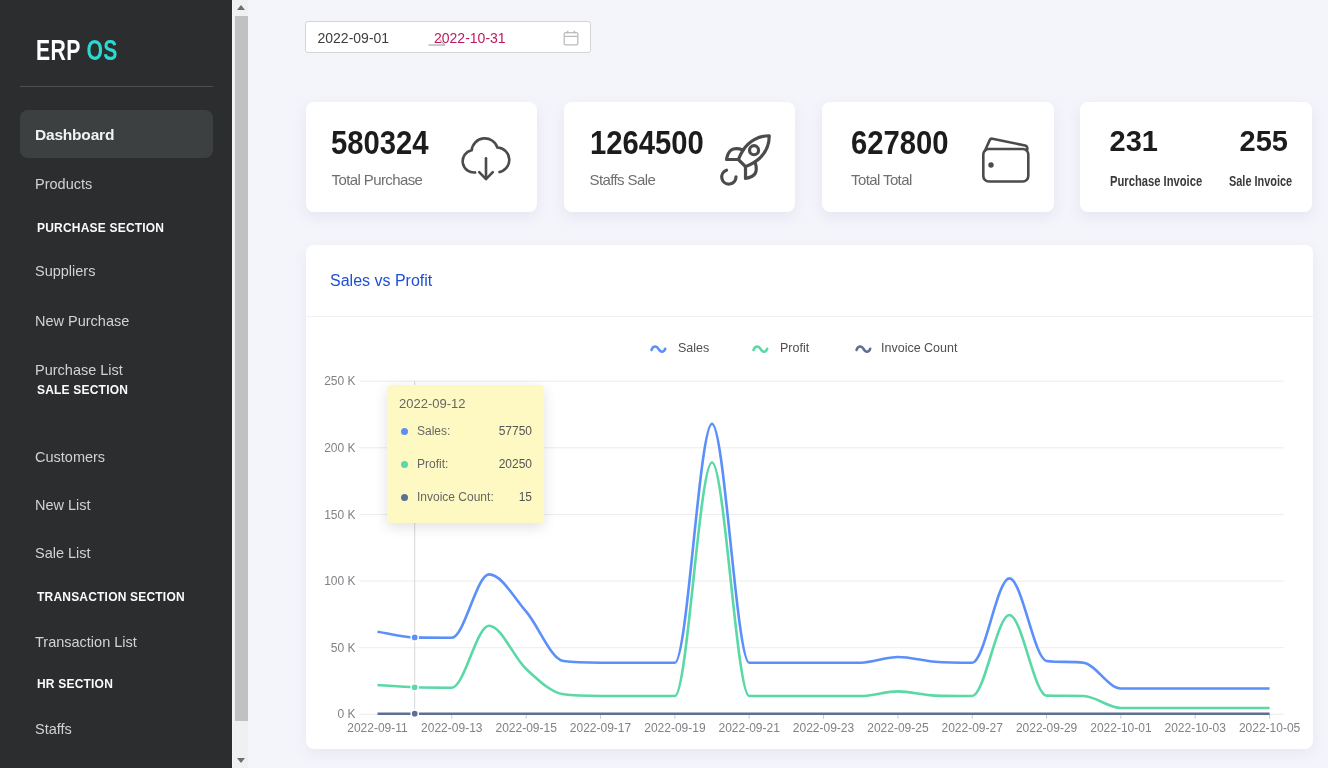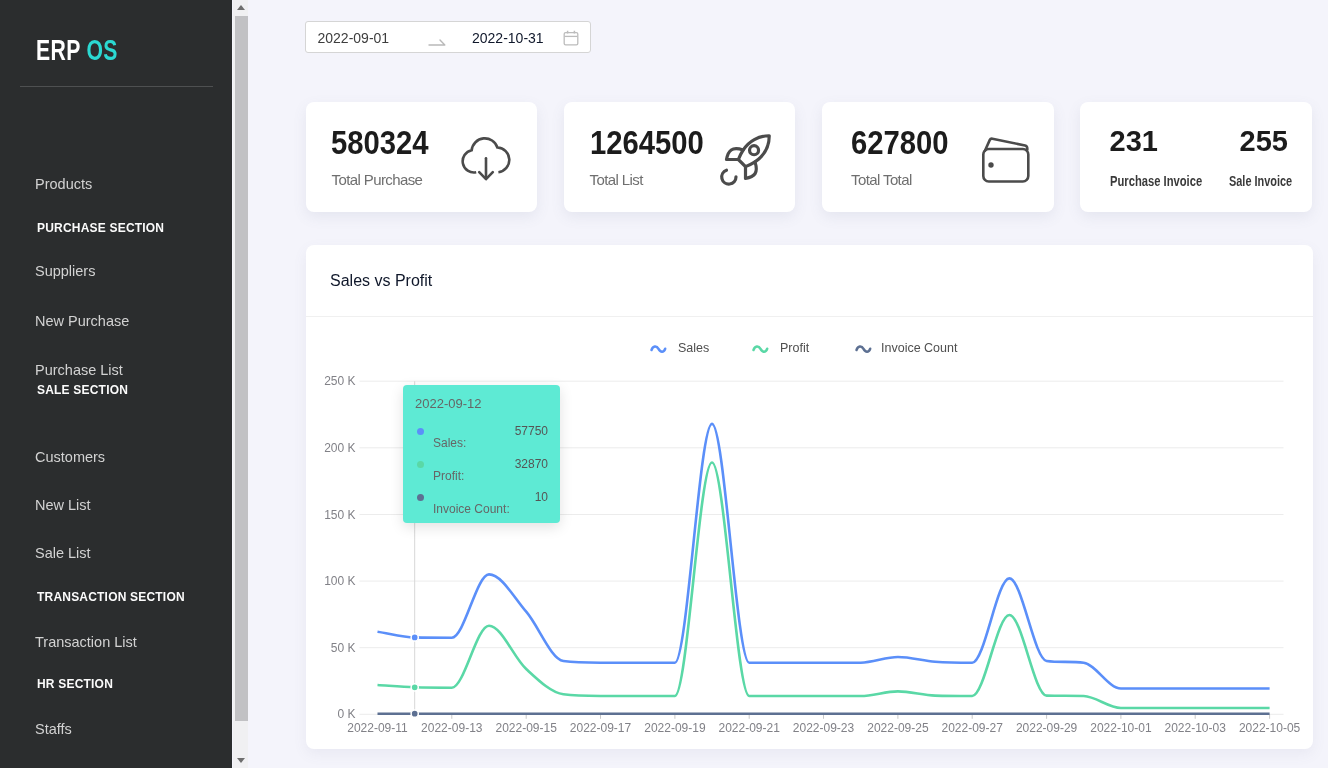--- a/index.html
+++ b/index.html
@@ -18,35 +18,38 @@
 .sarrow { position:absolute; left:4.5px; width:0; height:0; }
 #sup { top:5px; border-left:4px solid transparent; border-right:4px solid transparent; border-bottom:5.5px solid #6e6e6e; }
 #sdown { bottom:5px; border-left:4px solid transparent; border-right:4px solid transparent; border-top:5.5px solid #6e6e6e; }
 #dp { position:absolute; left:305px; top:21px; width:286px; height:32px; background:#fff; border:1px solid #d5d5d5; border-radius:3px; }
 .card { position:absolute; top:102px; width:231.5px; height:110px; background:#fff; border-radius:8px; box-shadow:0 5px 14px rgba(100,105,140,0.10); }
 .cnum { position:absolute; font-size:34px; font-weight:bold; color:#1c1c1c; line-height:34px; transform:scaleX(0.86); transform-origin:left; }
 .cnum4 { position:absolute; font-size:29px; font-weight:bold; color:#1c1c1c; line-height:29px; }
 .clab { position:absolute; font-size:15px; color:#6f6f6f; line-height:14px; letter-spacing:-0.6px; }
 .clab2 { position:absolute; font-size:14px; font-weight:bold; color:#3a3a3a; line-height:13px; transform:scaleX(0.80); transform-origin:left; }
 #chart { position:absolute; left:305.5px; top:244.5px; width:1007px; height:504px; background:#fff; border-radius:8px; box-shadow:0 5px 14px rgba(100,105,140,0.08); }
-#ctitle { position:absolute; left:330px; top:273px; font-size:16px; color:#0f172a; line-height:16px; }
+#ctitle { position:absolute; left:330px; top:273px; font-size:16px; color:#1d4ed8; line-height:16px; }
 #cdiv { position:absolute; left:305.5px; top:316px; width:1007px; height:1px; background:#f0f0f0; }
 .ltext { position:absolute; top:342px; font-size:12.5px; color:#4f4f4f; line-height:13px; }
-#tip { position:absolute; left:403px; top:385px; width:157px; height:138px; background:#5eead4; border-radius:4px; box-shadow:0 4px 14px rgba(0,0,0,0.12); }
+#tip { position:absolute; left:387px; top:385px; width:157px; height:138px; background:#fef9c3; border-radius:4px; box-shadow:0 4px 14px rgba(0,0,0,0.12); }
 #tip .tt { position:absolute; left:12px; top:12px; font-size:13px; color:#666; line-height:13px; }
 .trow { position:absolute; left:12px; width:133px; height:14px; font-size:12px; color:#666; }
 .trow .dot { position:absolute; left:2px; top:3px; width:7px; height:7px; border-radius:50%; }
-.trow .nm { position:absolute; left:18px; top:0; line-height:13px;margin-top:12px; }
+.trow .nm { position:absolute; left:18px; top:0; line-height:13px; }
 .trow .vl { position:absolute; right:0; top:0; color:#555; line-height:13px; }
 </style>
 </head>
 <body>
 <div id="sidebar">
   <div id="logo">ERP <span class="os">OS</span></div>
   <div id="sbline"></div>
+  <div id="active">
+      <span>Dashboard</span>
+    </div>
   <div class="mitem" style="top:176px">Products</div>
   <div class="msec" style="top:220.5px">PURCHASE SECTION</div>
   <div class="mitem" style="top:263px">Suppliers</div>
   <div class="mitem" style="top:313px">New Purchase</div>
   <div class="mitem" style="top:361.5px">Purchase List</div>
   <div class="msec" style="top:383px">SALE SECTION</div>
   <div class="mitem" style="top:448.5px">Customers</div>
   <div class="mitem" style="top:496.5px">New List</div>
   <div class="mitem" style="top:545px">Sale List</div>
   <div class="msec" style="top:590px">TRANSACTION SECTION</div>
@@ -55,38 +58,38 @@
   <div class="mitem" style="top:720.5px">Staffs</div>
 </div>
 <div id="sbar">
   <div id="sbthumb"></div>
   <div class="sarrow" id="sup"></div>
   <div class="sarrow" id="sdown"></div>
 </div>
 
 <div id="dp"></div>
 <span class="abs" style="left:317.5px;top:27.5px;font-size:14px;color:#3d3d3d;line-height:20px;">2022-09-01</span>
-<span class="abs" style="left:472px;top:27.5px;font-size:14px;color:#0f172a;line-height:20px;text-align:right;">2022-10-31</span>
+<span class="abs" style="left:434px;top:27.5px;font-size:14px;color:#be185d;line-height:20px;text-align:right;">2022-10-31</span>
 <svg class="abs" width="18" height="10" style="left:428px;top:37px" viewBox="0 0 18 10">
   <path d="M1 8 H16.5 M12 3 L16.8 8" stroke="#b9b9b9" stroke-width="1.4" fill="none" stroke-linecap="round"></path>
 </svg>
 <svg class="abs" width="16" height="16" style="left:563px;top:30px" viewBox="0 0 16 16">
   <rect x="1.2" y="2.6" width="13.6" height="12.2" rx="1.4" fill="none" stroke="#bcbcbc" stroke-width="1.3"></rect>
   <path d="M1.5 6.4 H14.5" stroke="#bcbcbc" stroke-width="1.3"></path>
   <path d="M4.6 0.8 V3.6 M11.4 0.8 V3.6" stroke="#bcbcbc" stroke-width="1.5"></path>
 </svg>
 
 <div class="card" style="left:305.5px"></div>
 <div class="card" style="left:563.8px"></div>
 <div class="card" style="left:822.1px"></div>
 <div class="card" style="left:1080.4px"></div>
 <div class="cnum abs" style="left:331px;top:125px">580324</div>
 <div class="clab abs" style="left:331.5px;top:173px">Total Purchase</div>
 <div class="cnum abs" style="left:590px;top:125px">1264500</div>
-<div class="clab abs" style="left:589.5px;top:173px">Total List</div>
+<div class="clab abs" style="left:589.5px;top:173px">Staffs Sale</div>
 <div class="cnum abs" style="left:850.5px;top:125px">627800</div>
 <div class="clab abs" style="left:851px;top:173px">Total Total</div>
 <div class="cnum4 abs" style="left:1109.5px;top:127px">231</div>
 <div class="clab2 abs" style="left:1109.5px;top:174.5px">Purchase Invoice</div>
 <div class="cnum4 abs" style="left:1239.5px;top:127px">255</div>
 <div class="clab2 abs" style="left:1228.5px;top:174.5px;transform:scaleX(0.78)">Sale Invoice</div>
 
 <svg class="abs" style="left:459px;top:135px" width="56" height="48" viewBox="0 0 56 48">
   <g fill="none" stroke="#4b4b4b" stroke-width="2.6">
     <path d="M17.2 37.3 A10.7 10.7 0 1 1 12.7 15.2 A13.2 13.2 0 0 1 38.4 12.5 A12.4 12.4 0 0 1 39.4 37.2"></path>
@@ -194,20 +197,20 @@
 <div id="tip">
   <div class="tt">2022-09-12</div>
   <div class="trow" style="top:40px">
       <span class="dot" style="background:#5B8FF9"></span>
       <span class="nm">Sales:</span>
       <span class="vl">57750</span>
     </div>
   <div class="trow" style="top:73px">
       <span class="dot" style="background:#5AD8A6"></span>
       <span class="nm">Profit:</span>
-      <span class="vl">32870</span>
+      <span class="vl">20250</span>
     </div>
   <div class="trow" style="top:106px">
       <span class="dot" style="background:#5D7092"></span>
       <span class="nm">Invoice Count:</span>
-      <span class="vl">10</span>
+      <span class="vl">15</span>
     </div>
 </div>
 
 </body></html>

